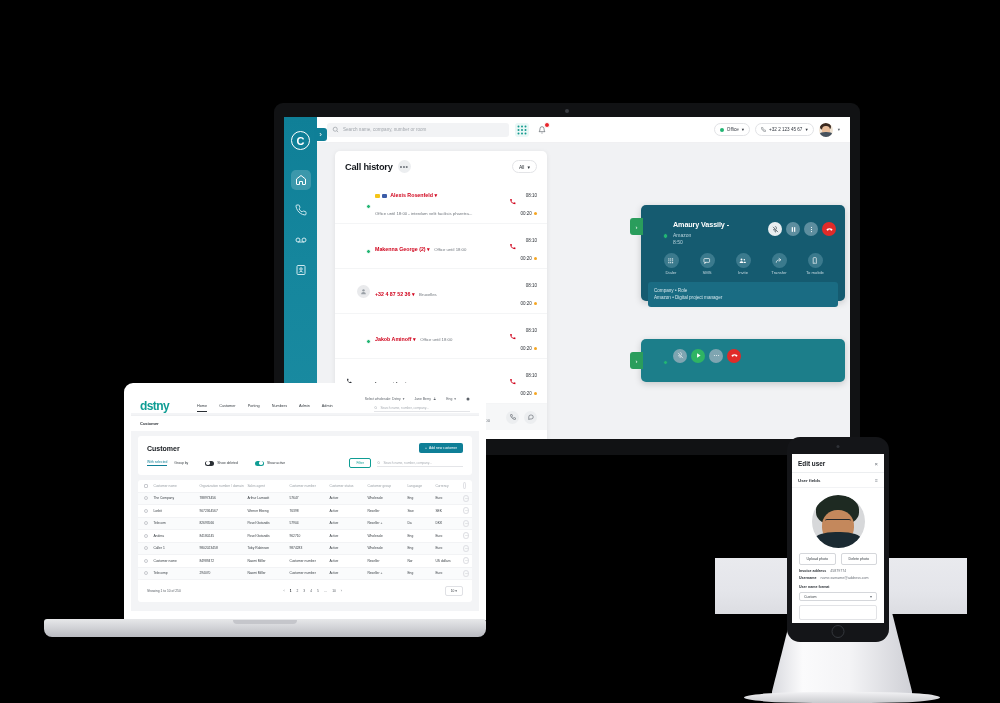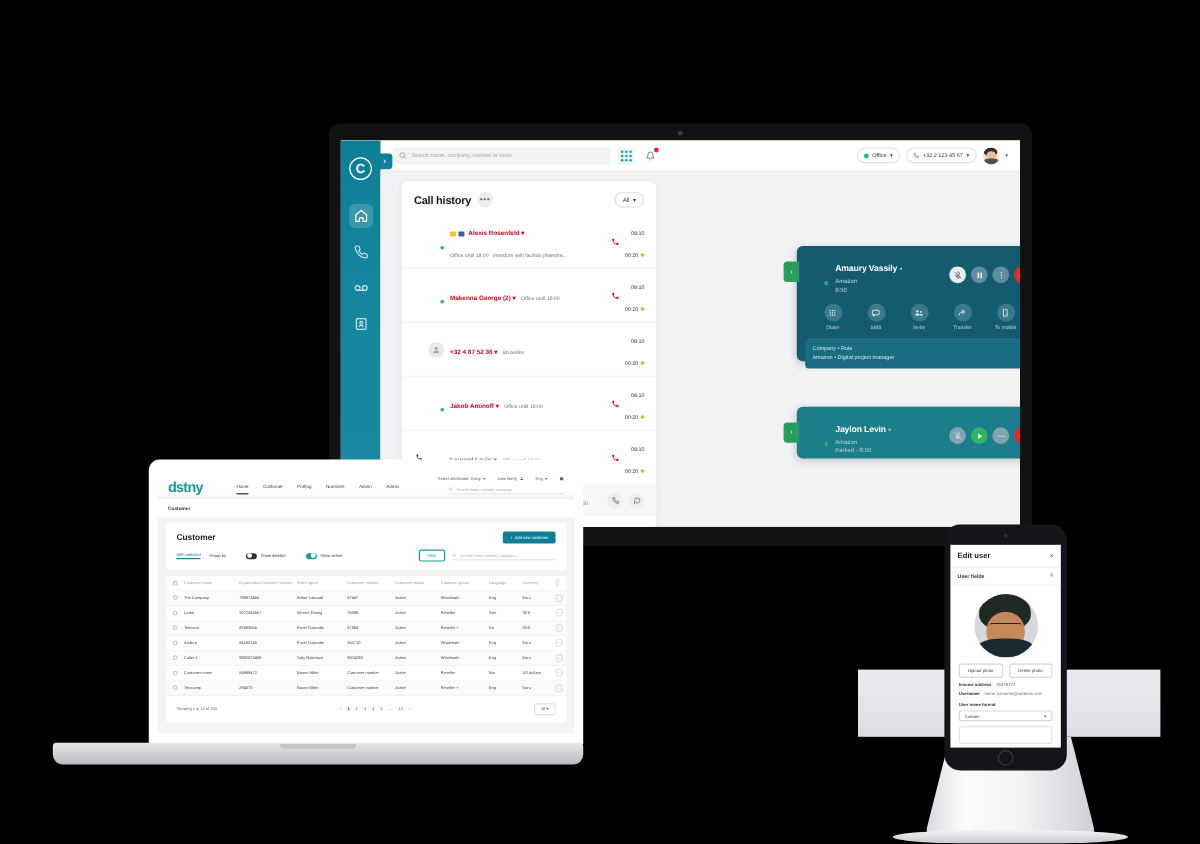--- a/index.html
+++ b/index.html
@@ -63,21 +63,21 @@
   }
   .side-nav { margin-top: 20px; display: flex; flex-direction: column; align-items: center; gap: 10px; }
   .side-ico {
     width: 20px; height: 20px; border-radius: 5px;
     display: flex; align-items: center; justify-content: center;
     color: #cfe9ef;
   }
   .side-ico.active { background: rgba(255,255,255,0.18); color: #fff; }
   .side-ico svg { width: 12px; height: 12px; }
 
-  .app-main { flex: 1; display: flex; flex-direction: column; background: #eab308; }
+  .app-main { flex: 1; display: flex; flex-direction: column; background: #701a75; }
   .app-top {
     height: 26px; background: #fff; display: flex; align-items: center;
     padding: 0 10px; gap: 6px; border-bottom: 1px solid #f0f0f2; flex: 0 0 26px;
   }
   .searchbar {
     width: 182px; height: 14px; background: #f2f3f5; border-radius: 3px;
     display: flex; align-items: center; padding: 0 5px; gap: 4px;
   }
   .searchbar .sicon { width: 7px; height: 7px; color: #9aa0a6; }
   .searchbar .stext { font-size: 4.6px; color: #a2a7ad; white-space: nowrap; }
@@ -151,21 +151,20 @@
     width: 13px; height: 13px; border-radius: 50%; background: #eceef0;
     display: flex; align-items: center; justify-content: center; color: #4a5058;
   }
   .roundbtn svg { width: 6px; height: 6px; }
   .ch-sub-card { background: #fff; margin: 4px 6px 0 6px; border-radius: 4px; padding: 7px 8px; }
 
   
   .widget {
     position: absolute; border-radius: 5px; color: #fff;
     box-shadow: 0 2px 7px rgba(0,0,0,.18);
-    margin-left: 23px;
   }
   .w-tab {
     position: absolute; left: -11px; top: 13px; width: 13px; height: 17px;
     background: #2a9d5c; border-radius: 3px 0 0 3px;
     display: flex; align-items: center; justify-content: center; color: #fff; font-size: 6px;
   }
   .w1 { left: 324px; top: 62px; width: 204px; height: 96px; background: #155b70; }
   .w1 .w-tab { background: #2a9d5c; }
   .w-head { display: flex; align-items: center; padding: 8px 9px 6px 9px; gap: 6px; }
   .w-av { width: 17px; height: 17px; border-radius: 50%; position: relative; flex: 0 0 17px; }
@@ -707,25 +706,20 @@
                 <div>Amazon • Digital project manager</div>
               </div>
             </div>
 
             <div class="widget w2">
               <div class="w-tab">›</div>
               <div class="w-head">
                 <span class="w-av">
                   <span class="img"><span class="face"><span class="bg" style="background:#c9b79e"></span><span class="hair" style="background:#5a3a22"></span><span class="skin" style="background:#e0b089"></span><span class="body" style="background:#3a4a55"></span></span></span>
                   <span class="pres"></span>
-                </span>
-                <span class="w-meta">
-                  <span class="w-name"><span>Jaylon Levin</span> -</span>
-                  <div class="w-org">Amazon</div>
-                  <div class="w-time">Parked - 8:50</div>
                 </span>
                 <span class="w-actions">
                   <span class="w-cbtn gray">
                     <svg viewBox="0 0 24 24" fill="none" stroke="currentColor" stroke-width="2.2">
                         <path d="M9 9v3a3 3 0 0 0 5 2.2"></path>
                         <path d="M15 11V5a3 3 0 0 0-5.6-1.5"></path>
                         <path d="M5 11a7 7 0 0 0 10.5 6"></path>
                         <line x1="3" y1="3" x2="21" y2="21"></line>
                       </svg>
                   </span>

